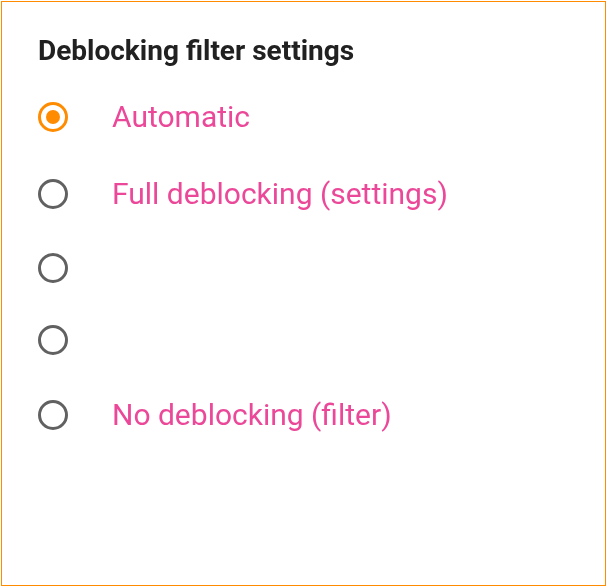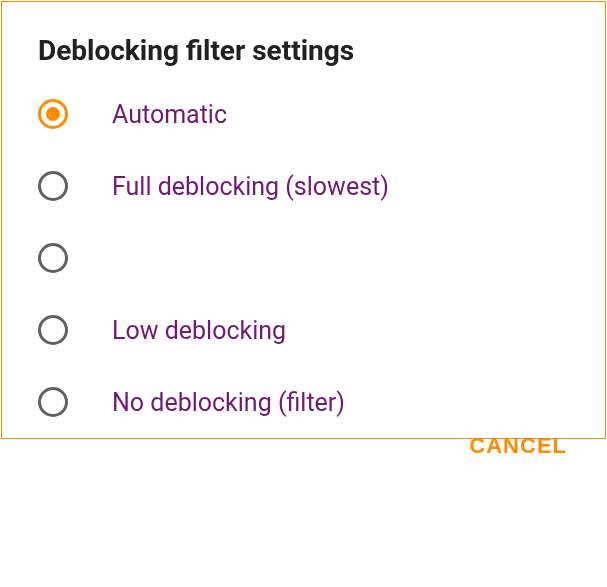--- a/index.html
+++ b/index.html
@@ -6,21 +6,21 @@
     body {
       font-family: Roboto, "Segoe UI", Arial, sans-serif;
       background: #fff;
       width: 607px;
       height: 587px;
       position: relative;
     }
     .dialog {
       border: 1px solid #ff8c00;
       width: 605px;
-      height: 438px;
+      height: 585px;
       margin: 1px;
       padding: 32px 36px 20px 36px;
       display: flex;
       flex-direction: column;
       background: #fff;
     }
     .dialog-title {
       font-size: 28px;
       font-weight: 700;
       color: #212121;
@@ -62,22 +62,22 @@
       width: 14px;
       height: 14px;
       border-radius: 50%;
       background: #ff8c00;
       position: absolute;
       top: 50%;
       left: 50%;
       transform: translate(-50%, -50%);
     }
     .option-label {
-      font-size: 25px;
-      color: #701a75;
+      font-size: 30px;
+      color: #ec4899;
     }
     .actions {
       display: flex;
       justify-content: flex-end;
       padding-top: 12px;
     }
     .cancel-btn {
       background: none;
       border: none;
       color: #ff8c00;
@@ -102,44 +102,40 @@
         <span class="radio-inner"></span>
       </span>
       <span class="option-label">Automatic</span>
     </div>
 
     <div class="option">
       <span class="radio">
         <span class="radio-outer"></span>
 
       </span>
-      <span class="option-label">Full deblocking (slowest)</span>
+      <span class="option-label">Full deblocking (settings)</span>
     </div>
 
     <div class="option">
       <span class="radio">
         <span class="radio-outer"></span>
 
       </span>
     </div>
 
     <div class="option">
       <span class="radio">
         <span class="radio-outer"></span>
 
       </span>
-      <span class="option-label">Low deblocking</span>
     </div>
 
     <div class="option">
       <span class="radio">
         <span class="radio-outer"></span>
 
       </span>
       <span class="option-label">No deblocking (filter)</span>
     </div>
 
   </div>
 
-  <div class="actions">
-    <button class="cancel-btn">CANCEL</button>
-  </div>
 </div>
 
 </body></html>

